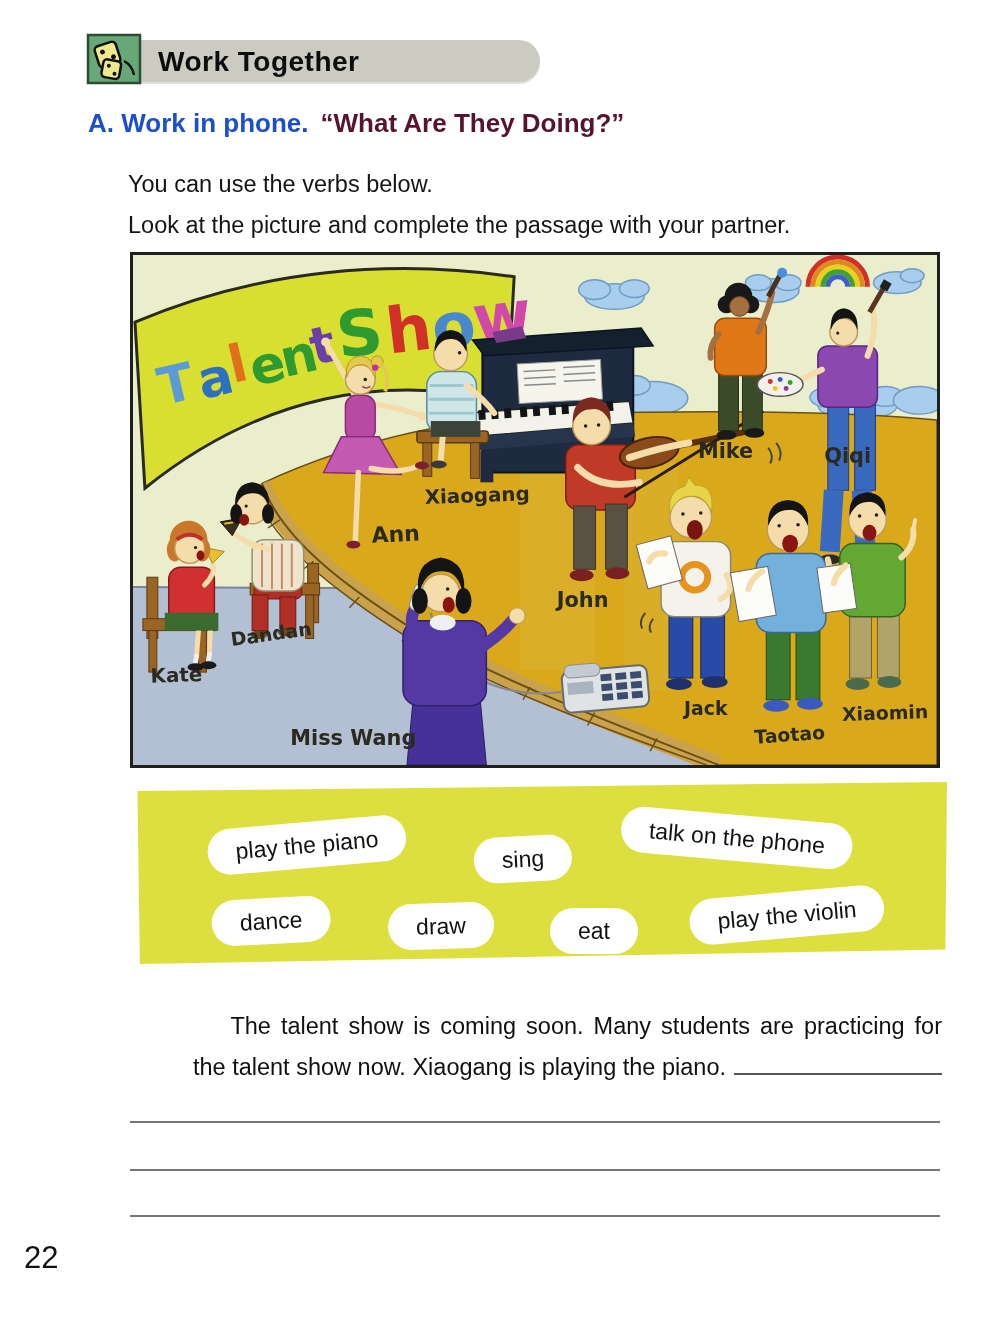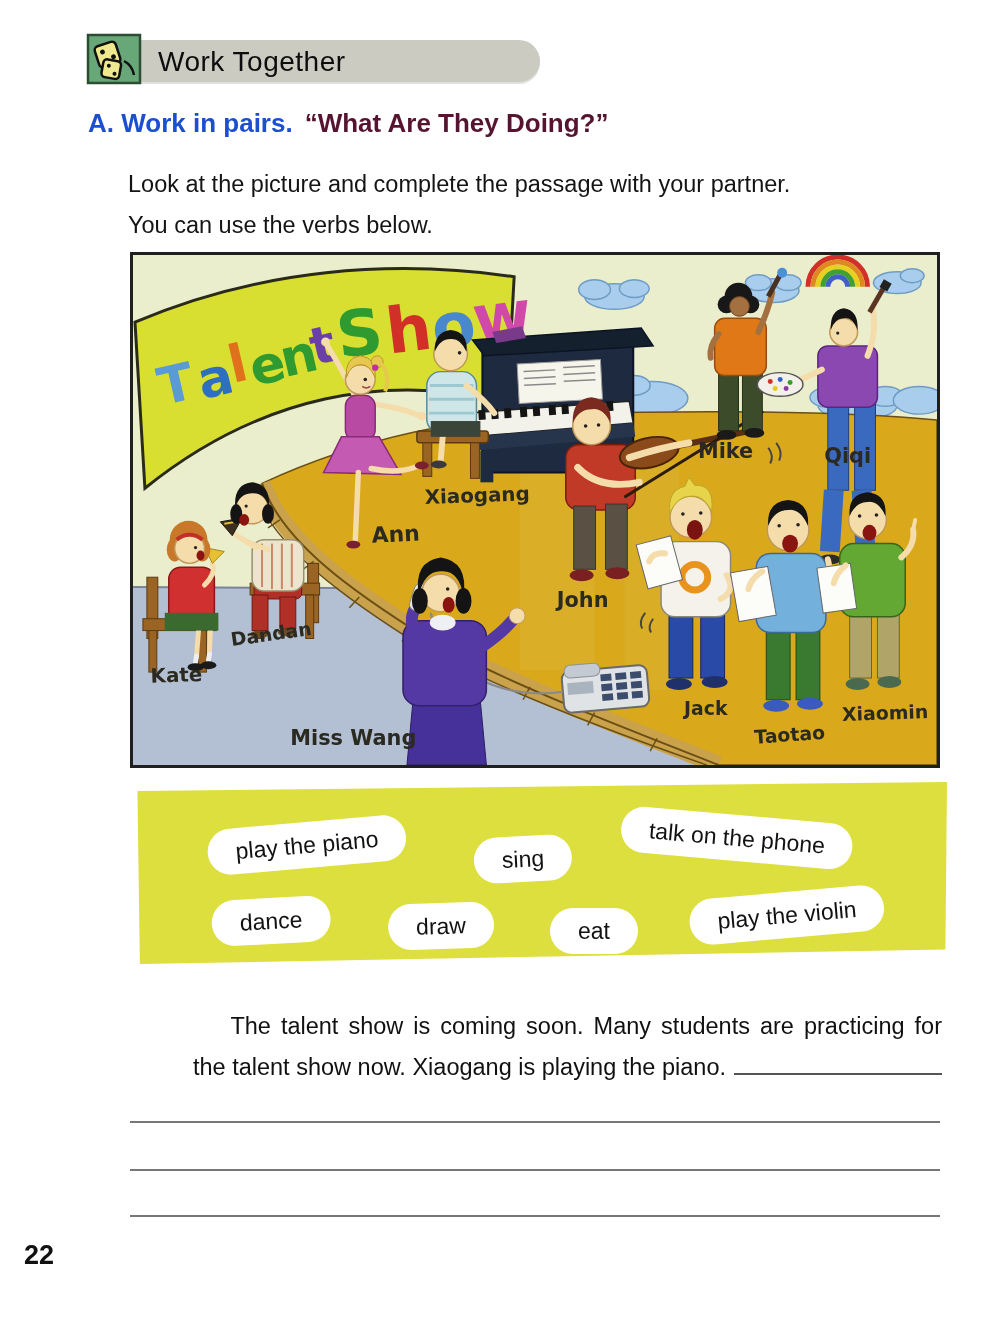--- a/index.html
+++ b/index.html
@@ -4,21 +4,21 @@
 <style>
   html,body{margin:0;padding:0;}
   body{width:1000px;height:1336px;position:relative;background:#fff;
        font-family:"Liberation Sans","DejaVu Sans",sans-serif;color:#161616;}
   .abs{position:absolute;}
 
   
   .hdr-banner{left:92px;top:40px;width:448px;height:42px;background:#cbcbc2;
     border-radius:10px 22px 22px 10px;box-shadow:0 2px 0 rgba(0,0,0,.12);}
   .hdr-icon{left:86px;top:33px;width:56px;height:52px;}
-  .hdr-title{left:158px;top:46px;font-size:28px;font-weight:normal;color:#0d0d0d;letter-spacing:.5px;}
+  .hdr-title{left:158px;top:46px;font-size:28px;font-weight:bold;color:#0d0d0d;letter-spacing:.5px;}
 
   
   .sec{left:88px;top:108px;font-size:26px;font-weight:bold;}
   .sec .lbl{color:#1c4fd0;}
   .sec .q{color:#561430;margin-left:12px;}
 
   .instr{left:128px;top:164px;width:840px;font-size:23.5px;line-height:41px;color:#141414;}
 
   
   .pic{left:130px;top:252px;width:810px;height:516px;border:3px solid #1f1f1f;box-sizing:border-box;background:#eaeecd;}
@@ -30,21 +30,21 @@
   .pill{position:absolute;background:#fff;border-radius:26px;height:46px;line-height:46px;
     padding:0 28px;font-size:23px;color:#121212;white-space:nowrap;text-align:center;
     transform:translate(-50%,-50%) rotate(var(--r,0deg));}
 
   
   .passage{left:130px;top:1006px;width:812px;font-size:23.5px;line-height:41px;color:#111;text-align:right;}
   .passage .l1{padding-left:48px;word-spacing:3.5px;}
   .blank{display:inline-block;width:208px;border-bottom:2px solid #555;height:1em;vertical-align:baseline;margin-left:8px;}
 
   .write-line{left:130px;width:810px;border-top:2px solid #777;height:0;}
-  .pagenum{left:24px;top:1240px;font-size:27px;font-weight:bold;color:#111;}
+  .pagenum{left:24px;top:1240px;font-size:31px;font-weight:normal;color:#111;}
 </style>
 </head>
 <body>
 
 <div class="abs hdr-banner"></div>
 <div class="abs hdr-icon">
   <svg width="56" height="52" viewBox="0 0 56 52">
     <rect x="2" y="2" width="52" height="48" fill="#68a878" stroke="#2c4c34" stroke-width="2.5"></rect>
     <g transform="rotate(-18 24 26)">
       <rect x="12" y="10" width="22" height="22" rx="4" fill="#efe88e" stroke="#111" stroke-width="2.5"></rect>
@@ -55,26 +55,26 @@
       <rect x="16" y="28" width="18" height="18" rx="4" fill="#efe88e" stroke="#111" stroke-width="2.5"></rect>
       <circle cx="22" cy="34" r="2" fill="#111"></circle>
         <circle cx="29" cy="41" r="2" fill="#111"></circle>
     </g>
     <path d="M 38,28 Q 46,32 48,42" stroke="#111" stroke-width="2.5" fill="none"></path>
   </svg>
 </div>
 <div class="abs hdr-title">Work Together</div>
 
 <div class="abs sec">
-  <span class="lbl">A. Work in pairs.</span><span class="q">“What Are They Doing?”</span>
+  <span class="lbl">A. Work in phone.</span><span class="q">“What Are They Doing?”</span>
 </div>
 
 <div class="abs instr">
+  <div>You can use the verbs below.</div>
   <div>Look at the picture and complete the passage with your partner.</div>
-  <div>You can use the verbs below.</div>
 </div>
 
 <div class="abs pic">
 <svg viewBox="0 0 810 516" width="804" height="510" preserveAspectRatio="none" font-family="&quot;DejaVu Sans&quot;,sans-serif">
 
   <rect width="810" height="516" fill="#eaeecd"></rect>
 
   <g fill="#a9cdec" stroke="#6f9cc4" stroke-width="1.5">
     <g>
           <ellipse cx="485" cy="42" rx="30" ry="13"></ellipse>

